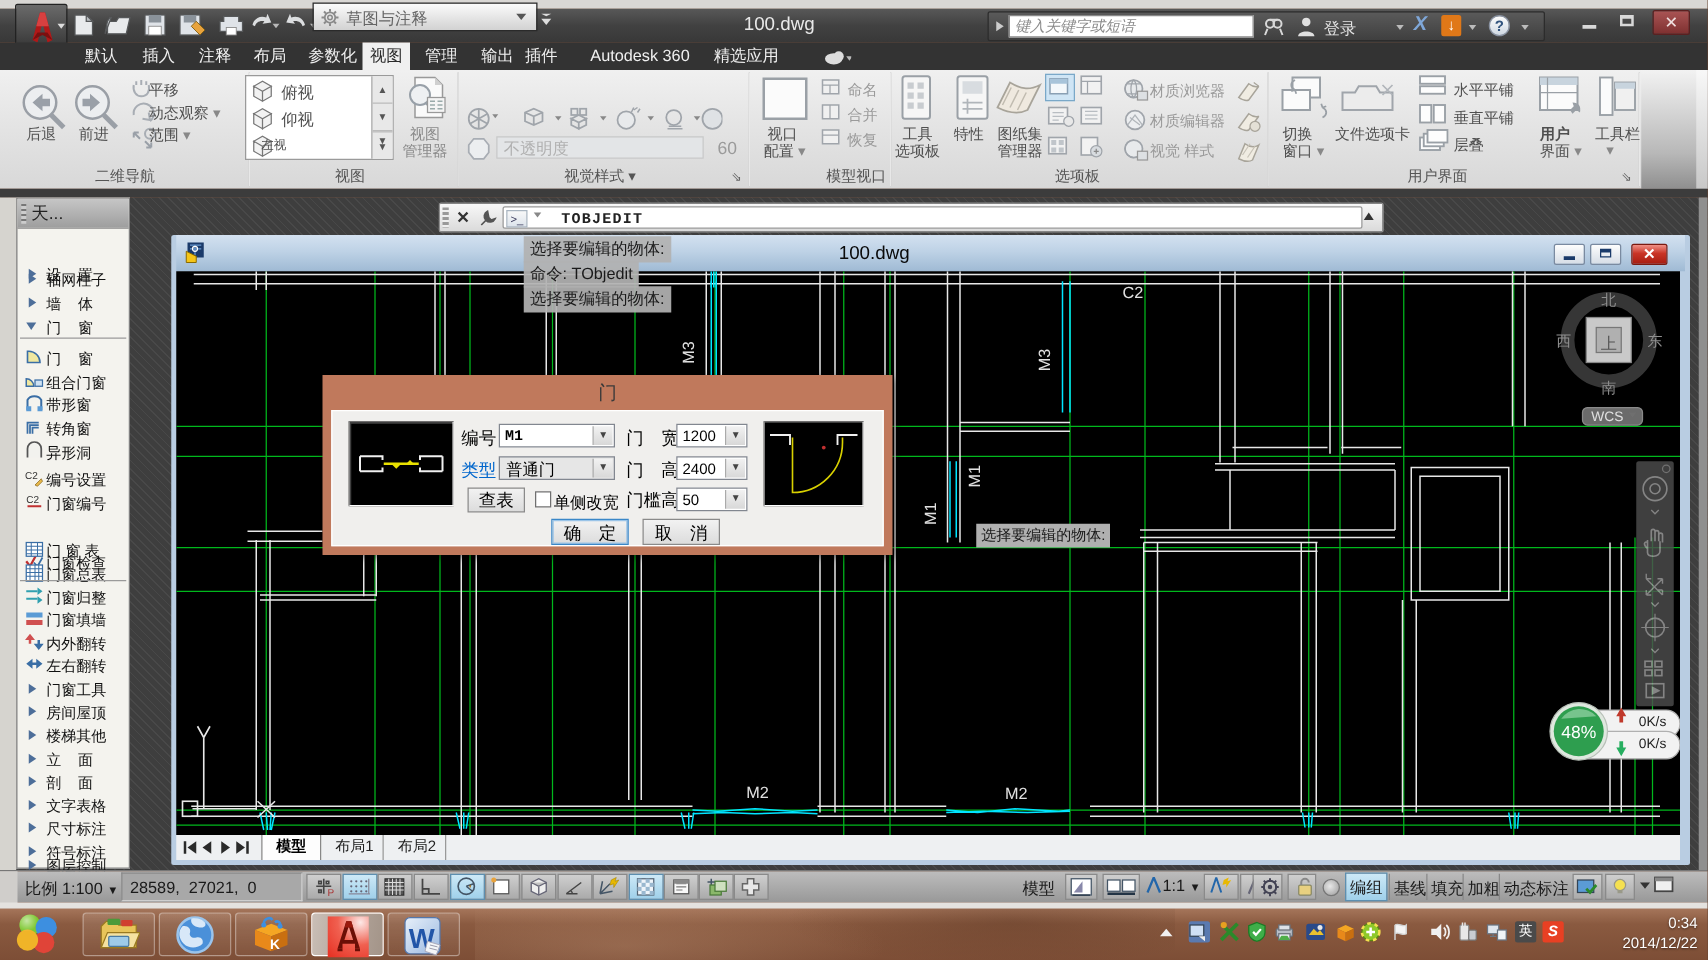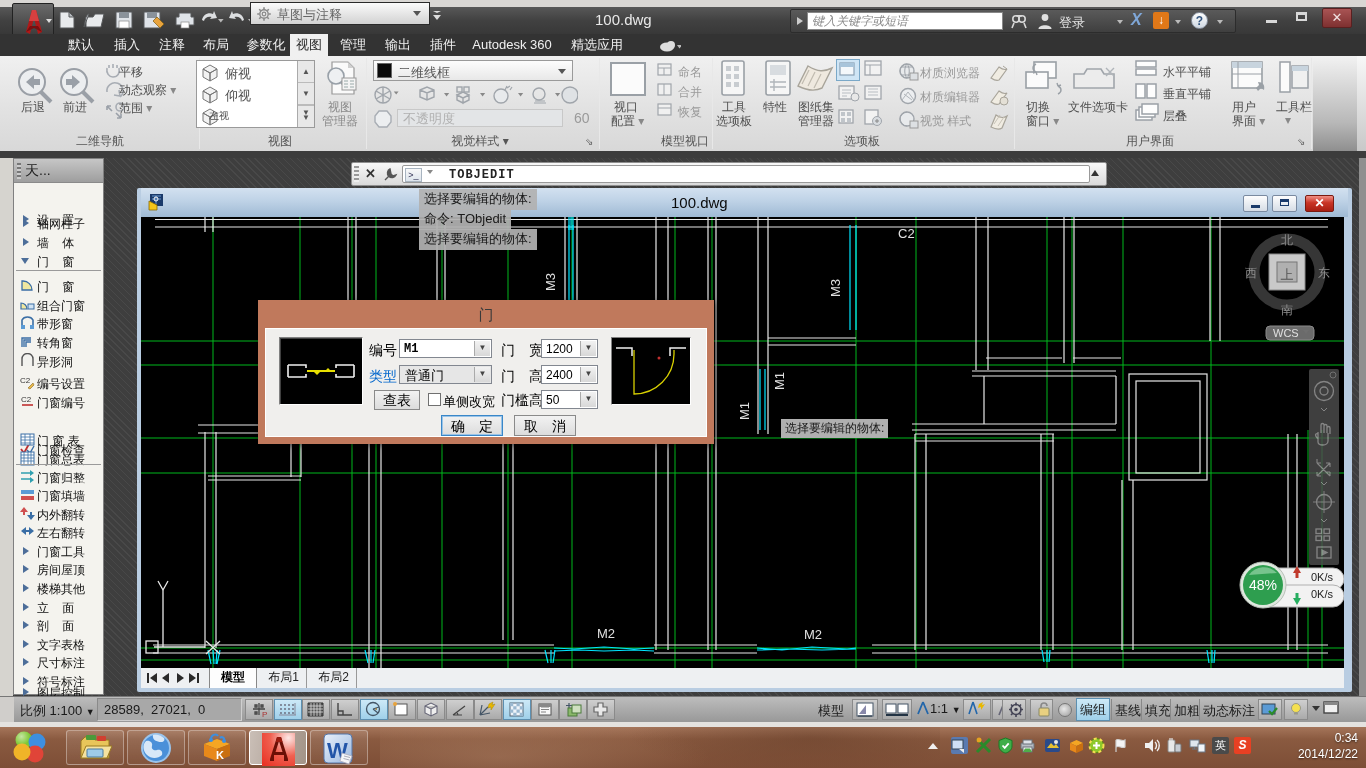--- a/index.html
+++ b/index.html
@@ -144,21 +144,21 @@
  <div class="abs" style="left:1322px;top:8px;width:30px;height:20px;background:linear-gradient(#a95454,#7e3030);border:1px solid #5a2020;border-radius:2px;color:#f0e0e0;text-align:center;line-height:18px;font-size:13px;">✕</div>
  <div class="abs" id="tabrow">
   <div class="rtab" style="left:64px;width:34px;">默认</div>
   <div class="rtab" style="left:110px;width:34px;">插入</div>
   <div class="rtab" style="left:155px;width:34px;">注释</div>
   <div class="rtab" style="left:199px;width:34px;">布局</div>
   <div class="rtab" style="left:242px;width:48px;">参数化</div>
   <div class="rtab" id="acttab" style="left:290px;width:38px;">视图</div>
   <div class="rtab" style="left:336px;width:34px;">管理</div>
   <div class="rtab" style="left:381px;width:34px;">输出</div>
-  <div class="rtab" style="left:426px;width:34px;text-align:center;">插件</div>
+  <div class="rtab" style="left:416px;width:34px;text-align:center;">插件</div>
   <div class="rtab" style="left:468px;width:88px;">Autodesk 360</div>
   <div class="rtab" style="left:566px;width:62px;">精选应用</div>
   <div class="rtab" style="left:650px;width:40px;"><svg width="22" height="12" viewBox="0 0 22 12" style="vertical-align:middle">
           <ellipse cx="8" cy="7" rx="7" ry="4.5" fill="#ddd"></ellipse>
           <circle cx="12" cy="5" r="4" fill="#ddd"></circle>
           <path d="M18 5 l2.5 3.5 2.5 -3.5z" fill="#bbb"></path>
         </svg></div>
  </div>
  <div class="abs" id="ribbon">
   <div class="psep" style="left:199px;"></div>
@@ -219,25 +219,20 @@
    <path d="M10 2 h16 l6 6 v26 h-22 z" fill="#fafafa" stroke="#999" stroke-width="1.2"></path>
         <path d="M26 2 l6 6 h-6 z" fill="#d0d0d0"></path>
    <circle cx="14" cy="16" r="8" fill="#eef0f2" stroke="#98a0a8" stroke-width="1.6"></circle>
         <path d="M19 22 l7 7" stroke="#98a0a8" stroke-width="3"></path>
    <rect x="20" y="18" width="14" height="12" fill="#f4f4f4" stroke="#999"></rect>
         <path d="M22 21 h4 m2 0 h4 M22 24 h4 m2 0 h4 M22 27 h4 m2 0 h4" stroke="#9aa" stroke-width="1.2"></path>
   </svg>
   <div class="rtext" style="left:328px;top:43px;color:#8a8a8a;">视图</div>
   <div class="rtext" style="left:322px;top:57px;color:#8a8a8a;">管理器</div>
 
-  <div class="abs" style="left:373px;top:4px;width:200px;height:21px;background:linear-gradient(#fdfdfd,#e8e8e8);border:1px solid #9a9a9a;">
-   <div style="position:absolute;left:3px;top:2px;width:15px;height:15px;background:#0a0a0a;border:1px solid #666;"></div>
-   <span style="position:absolute;left:24px;top:3px;font-size:13px;color:#555;">二维线框</span>
-   <span style="position:absolute;right:6px;top:8px;width:0;height:0;border-top:5px solid #555;border-left:4px solid transparent;border-right:4px solid transparent;"></span>
-  </div>
   <svg class="abs" style="left:373px;top:29px" width="205" height="20" viewBox="0 0 205 20">
    <g fill="none" stroke="#a0a5ab" stroke-width="1.4">
     <circle cx="10" cy="10" r="8"></circle>
           <path d="M10 2 v16 M3 6 l14 8 M17 6 l-14 8"></path>
     <path d="M47 5 l7 -3 7 3 v7 l-7 3 -7 -3 z M47 5 l7 3 7 -3 M54 8 v7"></path>
     <rect x="84" y="2" width="5" height="5"></rect>
           <rect x="91" y="2" width="5" height="5"></rect>
           <path d="M84 10 l6 -3 6 3 -6 3 z M84 10 v5 l6 3 v-5 z M96 10 v5 l-6 3 v-5 z"></path>
     <circle cx="128" cy="11" r="7" fill="#e8eaec"></circle>
           <path d="M134 3 l3 -2 m0 4 l2 -3 m-7 3 l2 -4" stroke-width="1.2"></path>
@@ -392,21 +387,21 @@
   </svg>
   <div class="rtext" style="left:1163px;top:8px;">水平平铺</div>
   <div class="rtext" style="left:1163px;top:30px;">垂直平铺</div>
   <div class="rtext" style="left:1163px;top:52px;">层叠</div>
   <svg class="abs" style="left:1228px;top:2px" width="44" height="42" viewBox="0 0 44 42">
         <rect x="4" y="4" width="30" height="26" fill="#fbfbfb" stroke="#9aa0a6" stroke-width="1.6"></rect>
         <rect x="4" y="4" width="30" height="6" fill="#c8d4de"></rect>
         <path d="M10 4 v26 M4 16 h30" stroke="#9aa0a6"></path>
         <path d="M28 22 c5 0 7 3 6 8 l-3 -2 -3 3 -2 -3 3 -3 z" fill="#9aa0a6" transform="translate(2,2)"></path>
       </svg>
-  <div class="rtext" style="left:1232px;top:43px;">用户</div>
+  <div class="rtext" style="left:1232px;top:43px;font-weight:bold;">用户</div>
   <div class="rtext" style="left:1232px;top:57px;">界面 <span style="color:#888">▾</span></div>
   <svg class="abs" style="left:1276px;top:2px" width="36" height="42" viewBox="0 0 36 42">
         <rect x="4" y="4" width="10" height="30" fill="#fbfbfb" stroke="#9aa0a6" stroke-width="1.5"></rect>
         <rect x="16" y="8" width="16" height="22" fill="#f0f0f0" stroke="#9aa0a6" stroke-width="1.5"></rect>
         <rect x="16" y="8" width="16" height="5" fill="#c8d4de"></rect>
       </svg>
   <div class="rtext" style="left:1276px;top:43px;">工具栏</div>
   <div class="rtext" style="left:1285px;top:57px;"><span style="color:#888">▾</span></div>
 
   <div class="abs" style="left:1313px;top:0px;width:53px;height:95px;background:linear-gradient(#f2f2f2,#b8b8b8 70%,#8f8f8f);"></div>

